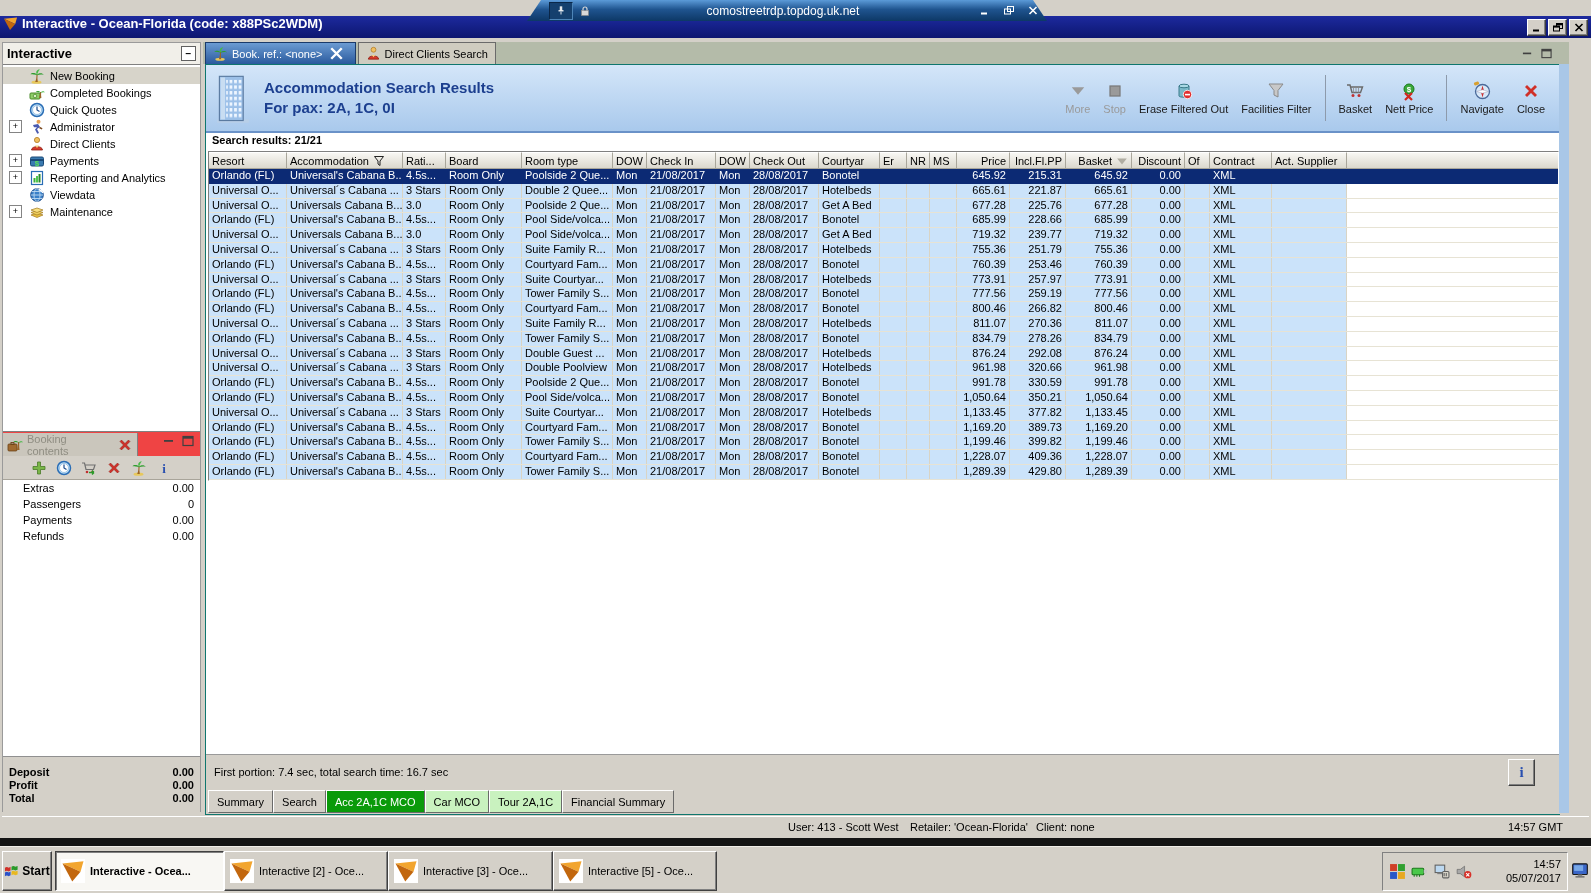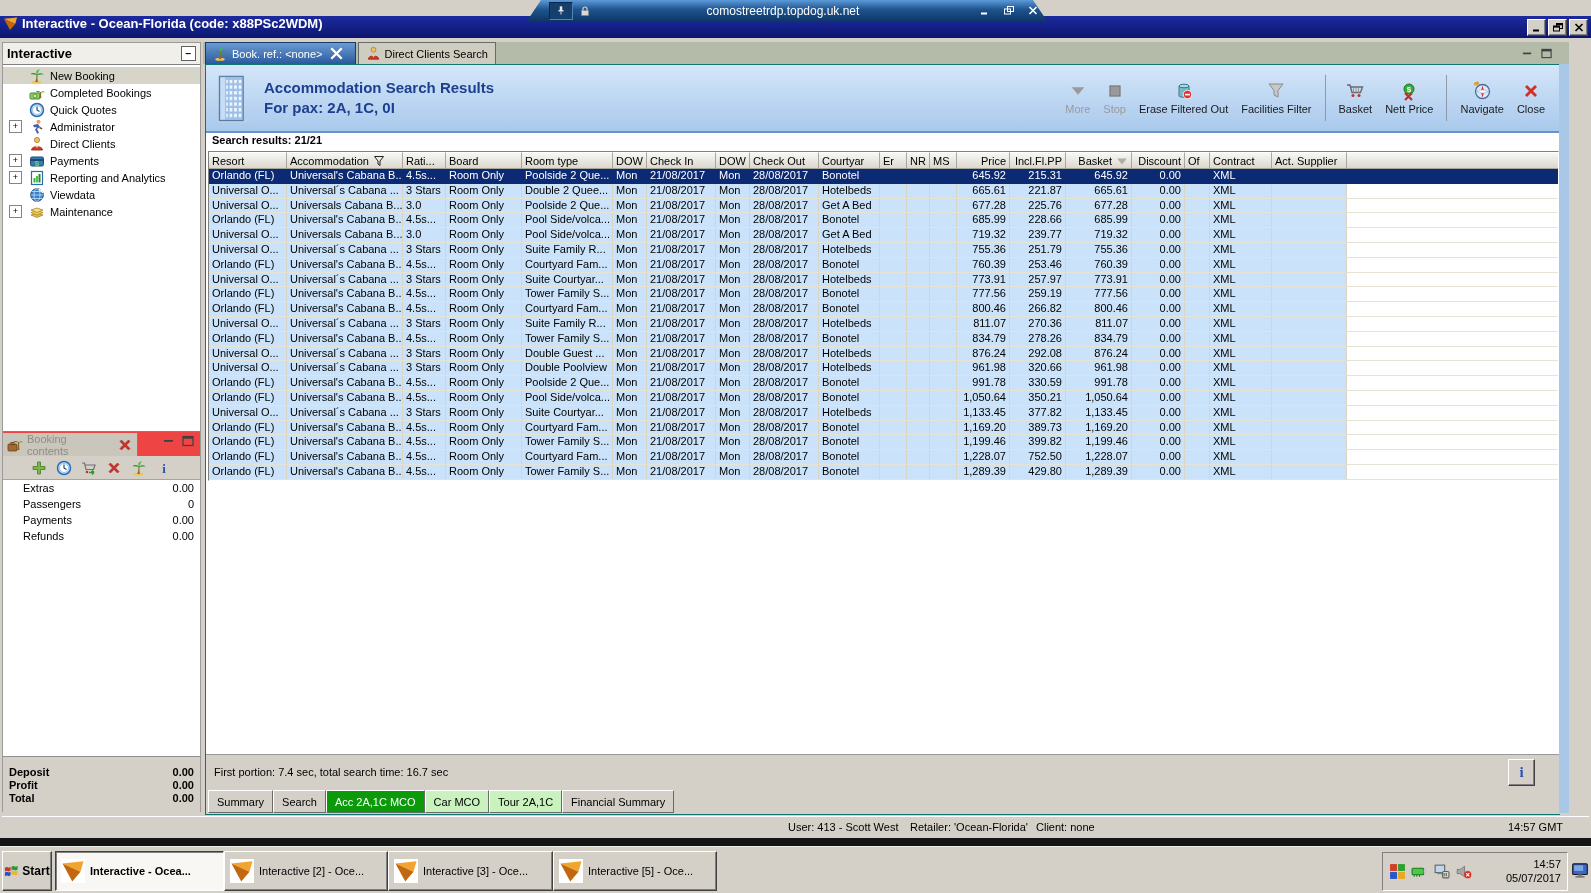--- a/index.html
+++ b/index.html
@@ -1109,21 +1109,21 @@
               <div class="gc" style="width: 91px;">Courtyard Fam...</div>
               <div class="gc" style="width: 34px;">Mon</div>
               <div class="gc" style="width: 69px;">21/08/2017</div>
               <div class="gc" style="width: 34px;">Mon</div>
               <div class="gc" style="width: 69px;">28/08/2017</div>
               <div class="gc" style="width: 61px;">Bonotel</div>
               <div class="gc" style="width: 27px;"></div>
               <div class="gc" style="width: 23px;"></div>
               <div class="gc" style="width: 27px;"></div>
               <div class="gc r" style="width: 53px;">1,228.07</div>
-              <div class="gc r" style="width: 56px;">752.50</div>
+              <div class="gc r" style="width: 56px;">409.36</div>
               <div class="gc r" style="width: 66px;">1,228.07</div>
               <div class="gc r" style="width: 53px;">0.00</div>
               <div class="gc" style="width: 25px;"></div>
               <div class="gc" style="width: 62px;">XML</div>
               <div class="gc" style="width: 75px;"></div>
               <div class="gc fill"></div>
             </div>
             <div class="grow">
               <div class="gc" style="width: 78px;">Orlando (FL)</div>
               <div class="gc" style="width: 116px;">Universal's Cabana B...</div>

